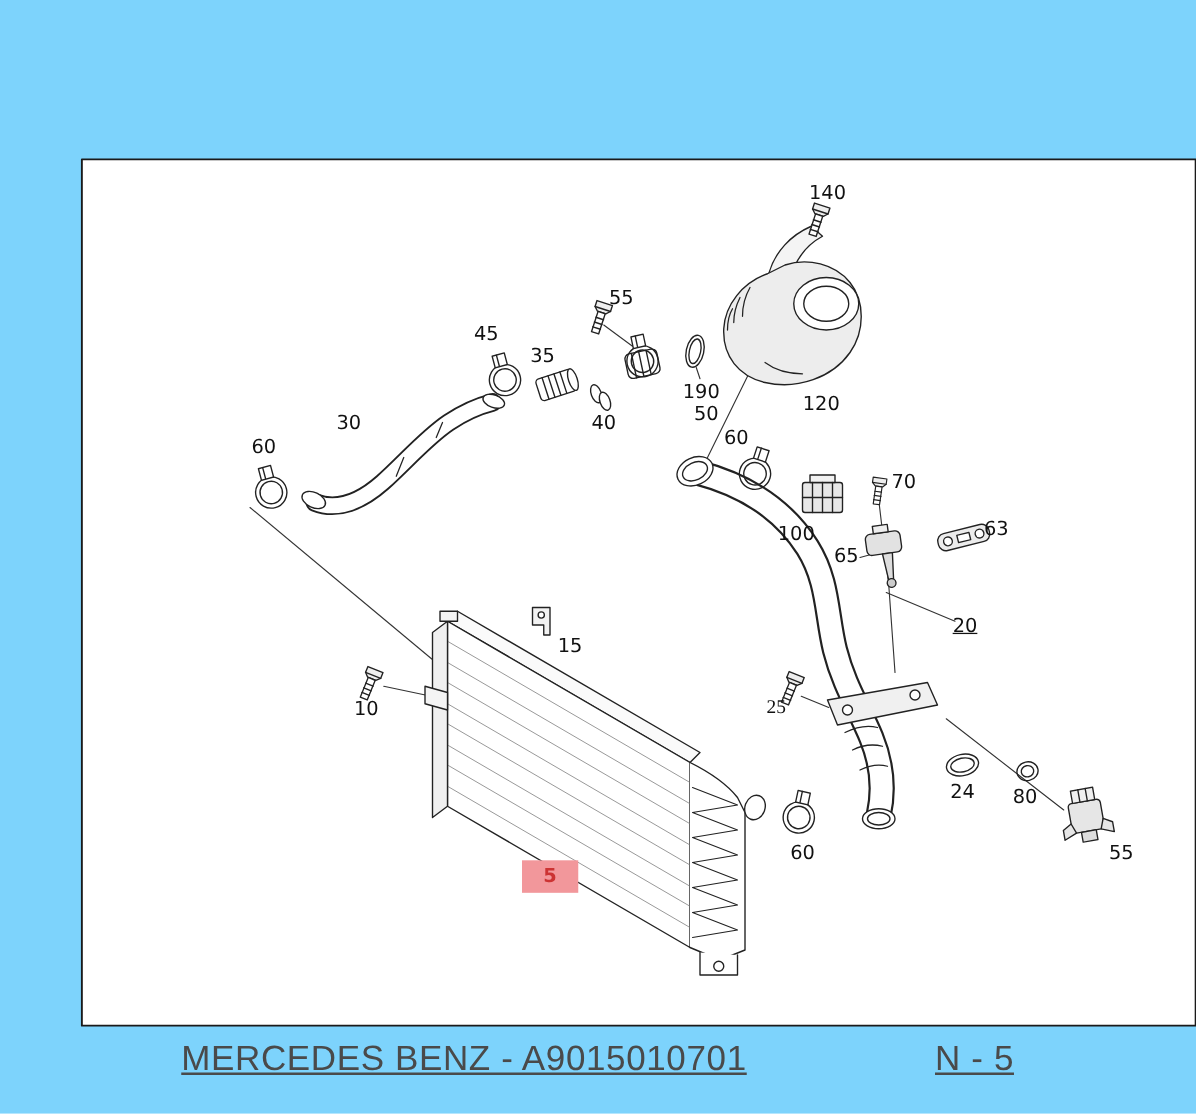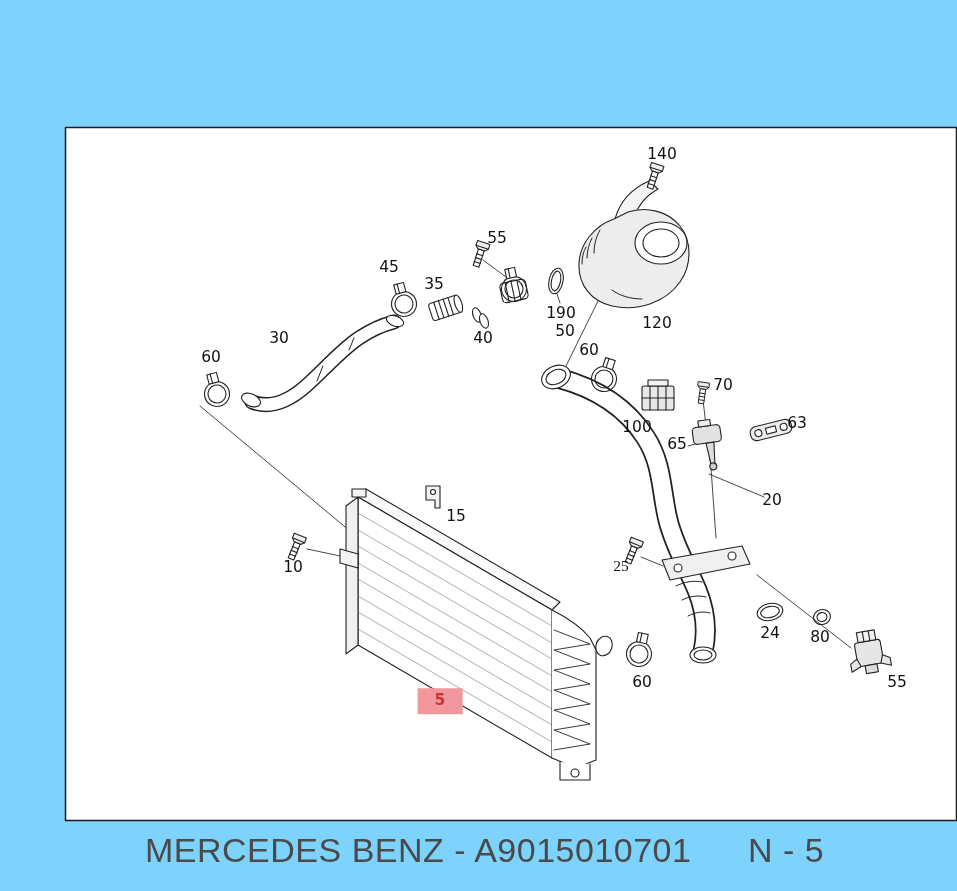--- a/index.html
+++ b/index.html
@@ -10,22 +10,22 @@
   }
   .drawing { position: absolute; left: 0; top: 0; }
   .labels-layer { position: absolute; left: 0; top: 0; width: 957px; height: 891px; }
   .part-label {
     position: absolute; transform: translate(-50%, -50%);
     font-family: "DejaVu Sans", "Liberation Sans", sans-serif;
     font-size: 15.5px; color: #111; white-space: nowrap; line-height: 1;
   }
   .part-label.highlighted { padding: 5px 17px; font-weight: bold; }
   .footer-brand, .footer-ref {
-    position: absolute; top: 831px; font-size: 34px; color: #4a4a4a;
-    letter-spacing: 0.5px; white-space: nowrap;
+    position: absolute; top: 831px; font-size: 28px; color: #4a4a4a;
+    letter-spacing: 0.5px; white-space: nowrap; text-decoration: underline;
   }
   .footer-brand { left: 145px; }
   .footer-ref  { left: 748px; }
 </style>
 </head>
 <body>
 
 <div class="stage">
 
   <svg class="drawing" width="957" height="891" viewBox="0 0 957 891">
@@ -242,21 +242,21 @@
       <div class="part-label" style="left: 211px; top: 358px;">60</div>
       <div class="part-label" style="left: 483px; top: 339px;">40</div>
       <div class="part-label" style="left: 523px; top: 332px; margin-left: 42px;">50</div>
       <div class="part-label" style="left: 561px; top: 314px;">190</div>
       <div class="part-label" style="left: 657px; top: 324px;">120</div>
       <div class="part-label" style="left: 589px; top: 351px;">60</div>
       <div class="part-label" style="left: 637px; top: 428px;">100</div>
       <div class="part-label" style="left: 723px; top: 386px;">70</div>
       <div class="part-label" style="left: 677px; top: 445px;">65</div>
       <div class="part-label" style="left: 797px; top: 424px;">63</div>
-      <div class="part-label" style="left: 772px; top: 501px;">20</div>
+      <div class="part-label" style="left: 772px; top: 501px; text-decoration: underline;">20</div>
       <div class="part-label" style="left: 456px; top: 517px;">15</div>
       <div class="part-label" style="left: 293px; top: 568px;">10</div>
       <div class="part-label" style="left: 621px; top: 566px; font-family: Liberation Serif, serif;">25</div>
       <div class="part-label highlighted" style="left: 440px; top: 701px; background: rgb(242, 151, 155); color: rgb(204, 51, 51);">5</div>
       <div class="part-label" style="left: 642px; top: 683px;">60</div>
       <div class="part-label" style="left: 770px; top: 634px;">24</div>
       <div class="part-label" style="left: 820px; top: 638px;">80</div>
       <div class="part-label" style="left: 897px; top: 683px;">55</div>
     </div>
 

